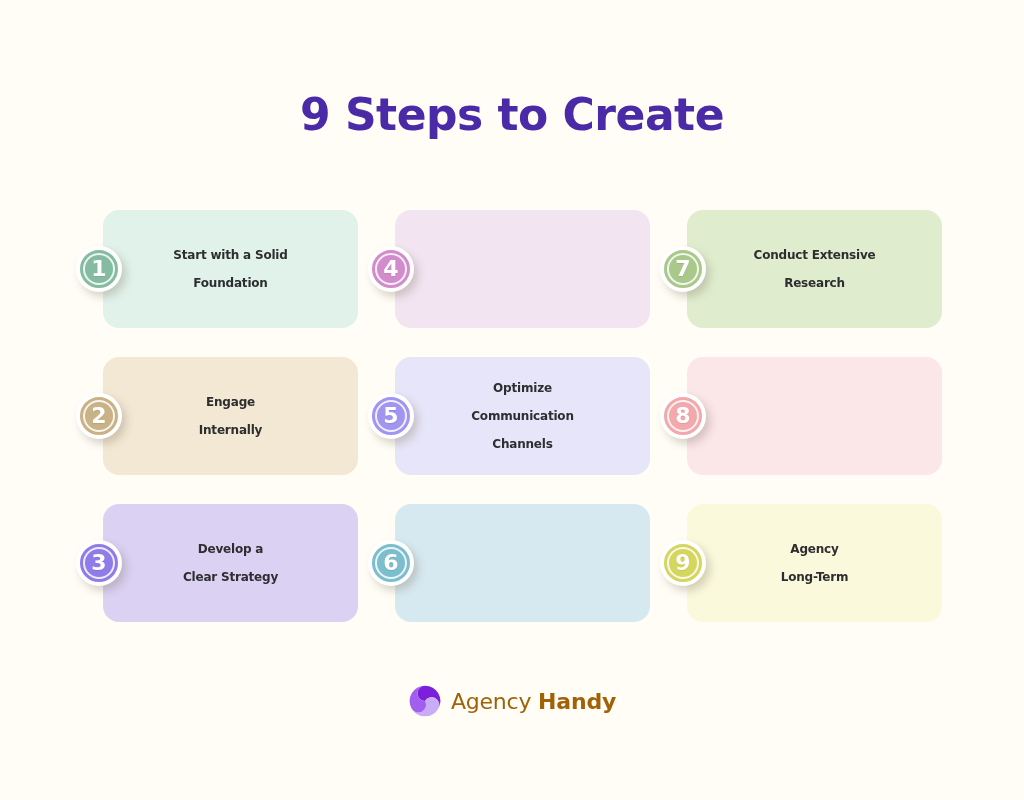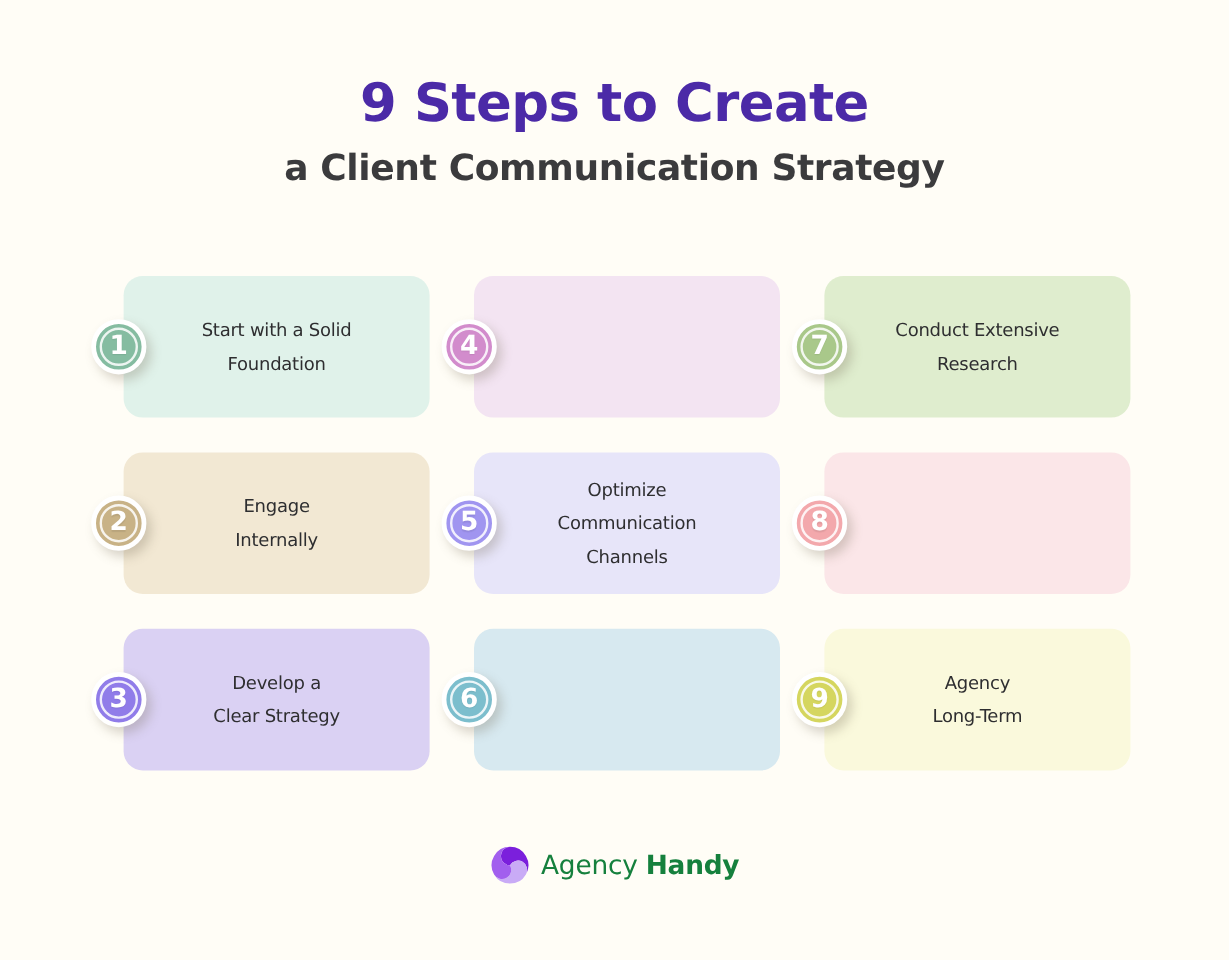--- a/index.html
+++ b/index.html
@@ -3,21 +3,21 @@
 <meta charset="utf-8">
 <style>
   * { margin: 0; padding: 0; box-sizing: border-box; }
   html, body { width: 1024px; height: 800px; }
   body {
     background: #FFFDF6;
     font-family: "DejaVu Sans", "Liberation Sans", sans-serif;
     overflow: hidden;
     position: relative;
   }
-  .header { padding-top: 64px; text-align: center; }
+  .header { padding-top: 92px; text-align: center; }
   .title {
     font-size: 44px;
     font-weight: 700;
     letter-spacing: -0.5px;
     line-height: 1.05;
   }
   .subtitle {
     margin-top: 13px;
     font-size: 30px;
     font-weight: 700;
@@ -36,22 +36,22 @@
   }
   .card {
     position: relative;
     border-radius: 16px;
     display: flex;
     align-items: center;
     justify-content: center;
     text-align: center;
   }
   .card-label {
-    font-size: 15px;
-    font-weight: 400;
+    font-size: 12px;
+    font-weight: 700;
     color: #2E2E30;
     line-height: 28px;
     white-space: pre-line;
     letter-spacing: -0.2px;
     padding: 0 18px;
   }
   .badge {
     position: absolute;
     left: -27px;
     top: 50%;
@@ -82,32 +82,31 @@
   }
   .footer {
     margin-top: 62px;
     display: flex;
     align-items: center;
     justify-content: center;
     gap: 9px;
   }
   .brand-text {
     font-size: 22px;
-    color: #15803d;
+    color: #a16207;
     letter-spacing: -0.2px;
   }
   .brand-regular { font-weight: 400; }
   .brand-bold { font-weight: 700; }
 </style>
 </head>
 <body style="background: rgb(255, 253, 246);">
 
 <div class="header">
   <div class="title" style="color: rgb(75, 42, 167);">9 Steps to Create</div>
-  <div class="subtitle" style="color: rgb(59, 59, 61);">a Client Communication Strategy</div>
 </div>
 
 <div class="grid">
 
   <div class="card" style="background: rgb(224, 242, 234);">
     <div class="badge" style="background: rgb(133, 188, 161);">
       <span class="badge-ring"></span>
       <span class="badge-number">1</span>
     </div>
     <div class="card-label">Start with a Solid

